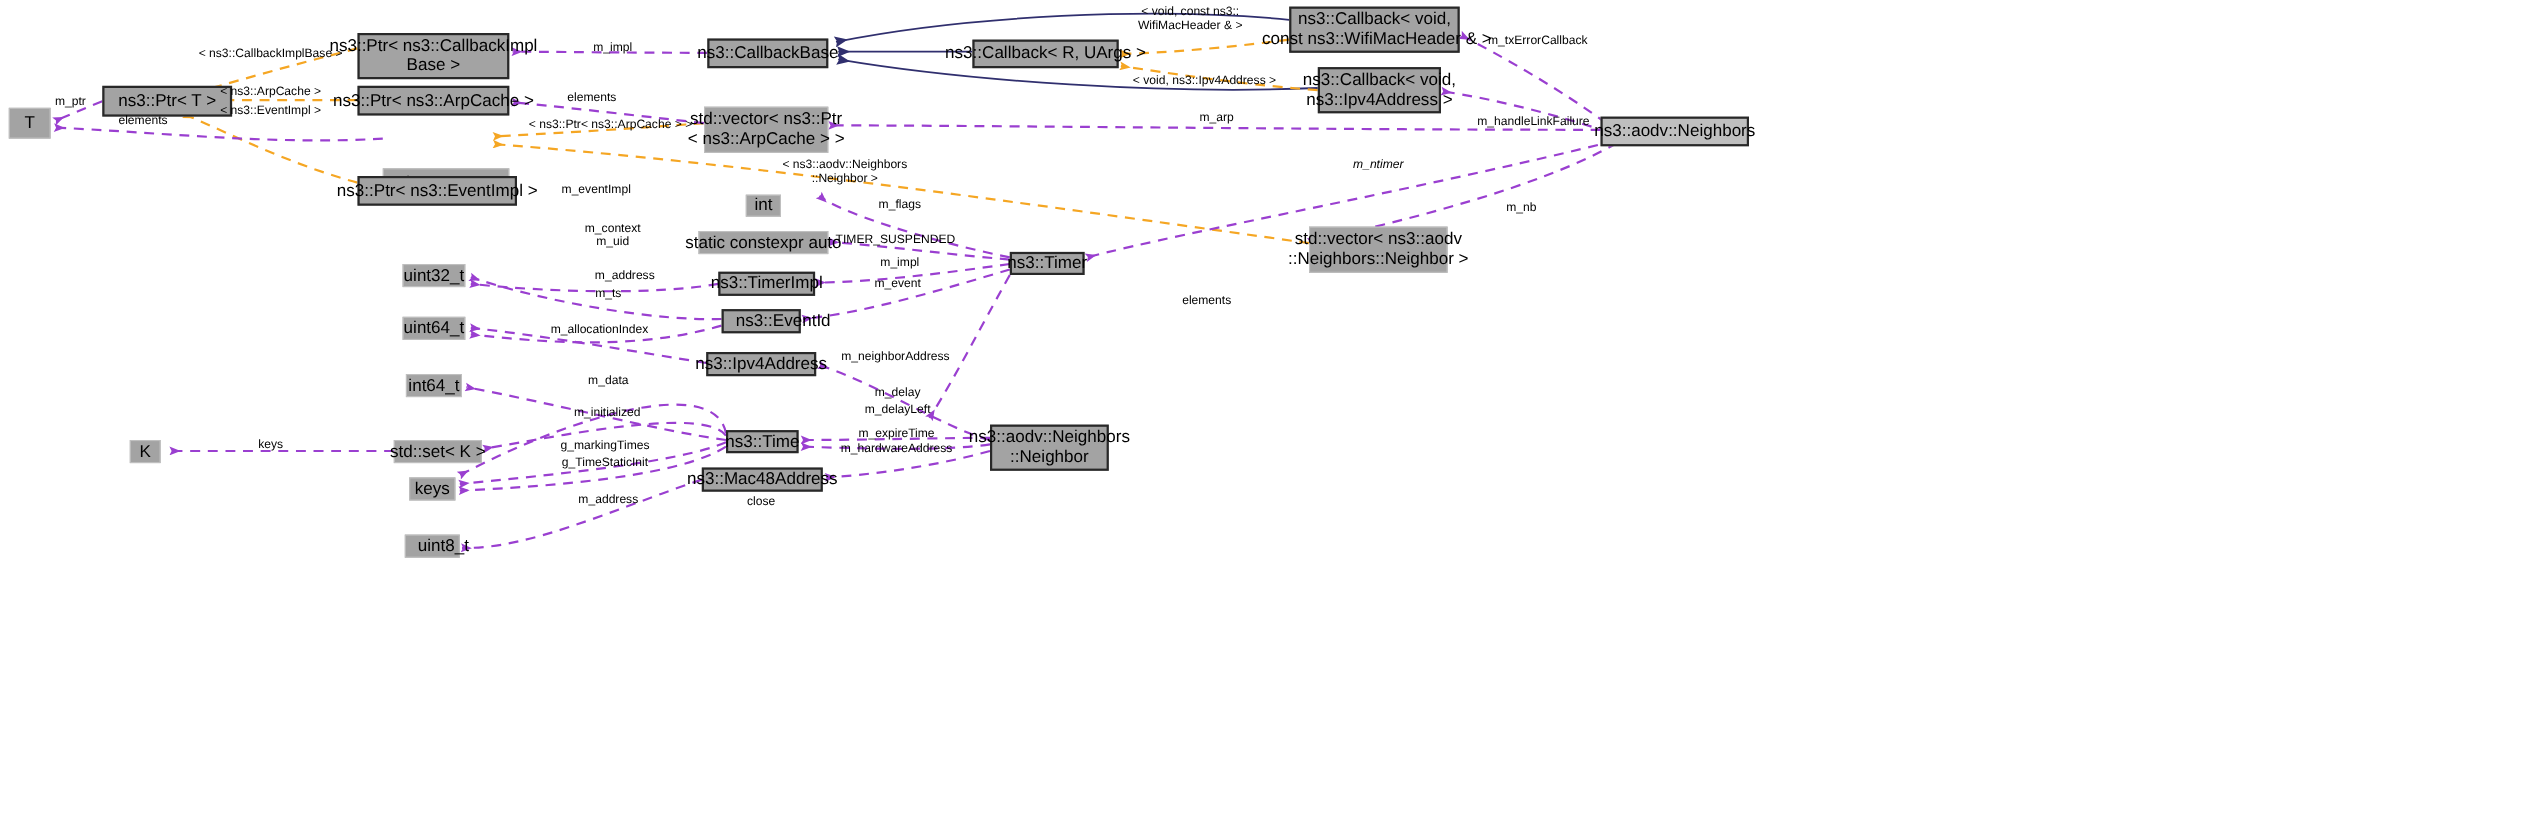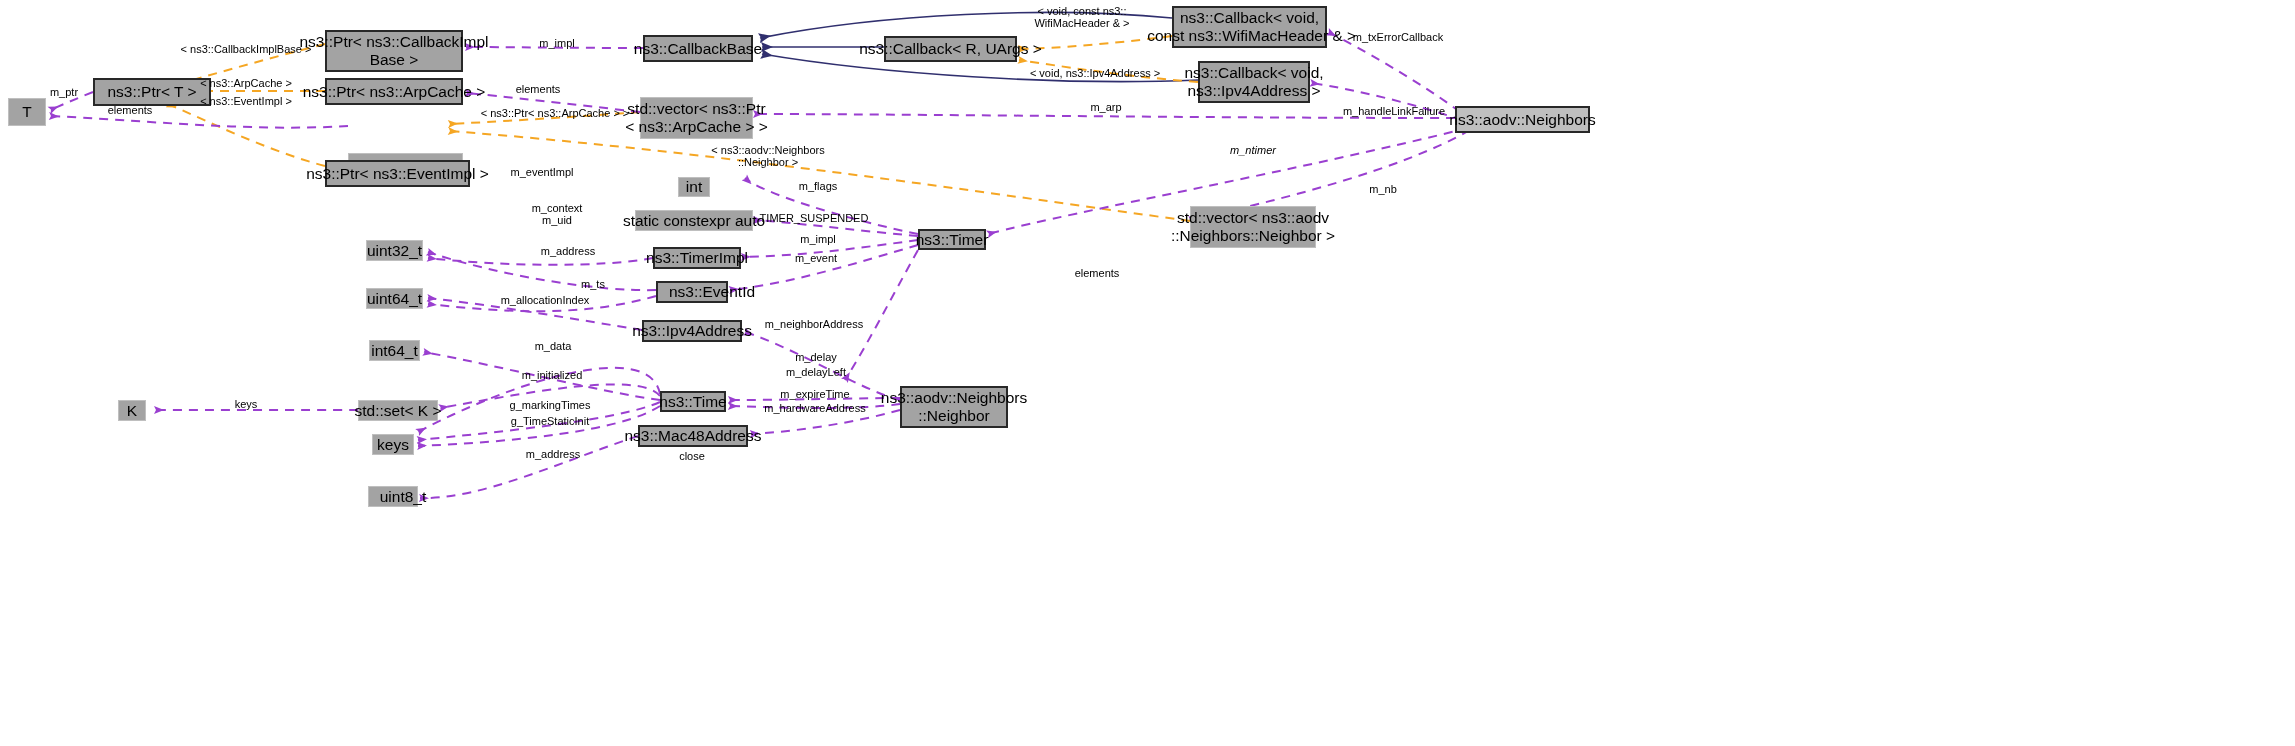--- a/index.html
+++ b/index.html
@@ -192,21 +192,21 @@
       <div class="edge-label" style="left: 1383px; top: 183px;">m_nb</div>
       <div class="edge-label" style="left: 542px; top: 166px;">m_eventImpl</div>
       <div class="edge-label" style="left: 818px; top: 180px;">m_flags</div>
       <div class="edge-label" style="left: 557px; top: 202px;">m_context
 m_uid</div>
       <div class="edge-label" style="left: 814px; top: 212px;">TIMER_SUSPENDED</div>
       <div class="edge-label" style="left: 818px; top: 233px;">m_impl</div>
       <div class="edge-label" style="left: 568px; top: 245px;">m_address</div>
       <div class="edge-label" style="left: 816px; top: 252px;">m_event</div>
       <div class="edge-label" style="left: 1097px; top: 267px;">elements</div>
-      <div class="edge-label" style="left: 553px; top: 278px; margin-left: 40px;">m_ts</div>
+      <div class="edge-label" style="left: 553px; top: 261px;">m_ts</div>
       <div class="edge-label" style="left: 545px; top: 294px;">m_allocationIndex</div>
       <div class="edge-label" style="left: 814px; top: 318px;">m_neighborAddress</div>
       <div class="edge-label" style="left: 553px; top: 340px;">m_data</div>
       <div class="edge-label" style="left: 816px; top: 351px;">m_delay</div>
       <div class="edge-label" style="left: 816px; top: 366px;">m_delayLeft</div>
       <div class="edge-label" style="left: 552px; top: 369px;">m_initialized</div>
       <div class="edge-label" style="left: 815px; top: 388px;">m_expireTime</div>
       <div class="edge-label" style="left: 550px; top: 399px;">g_markingTimes</div>
       <div class="edge-label" style="left: 815px; top: 402px;">m_hardwareAddress</div>
       <div class="edge-label" style="left: 550px; top: 415px;">g_TimeStaticInit</div>

